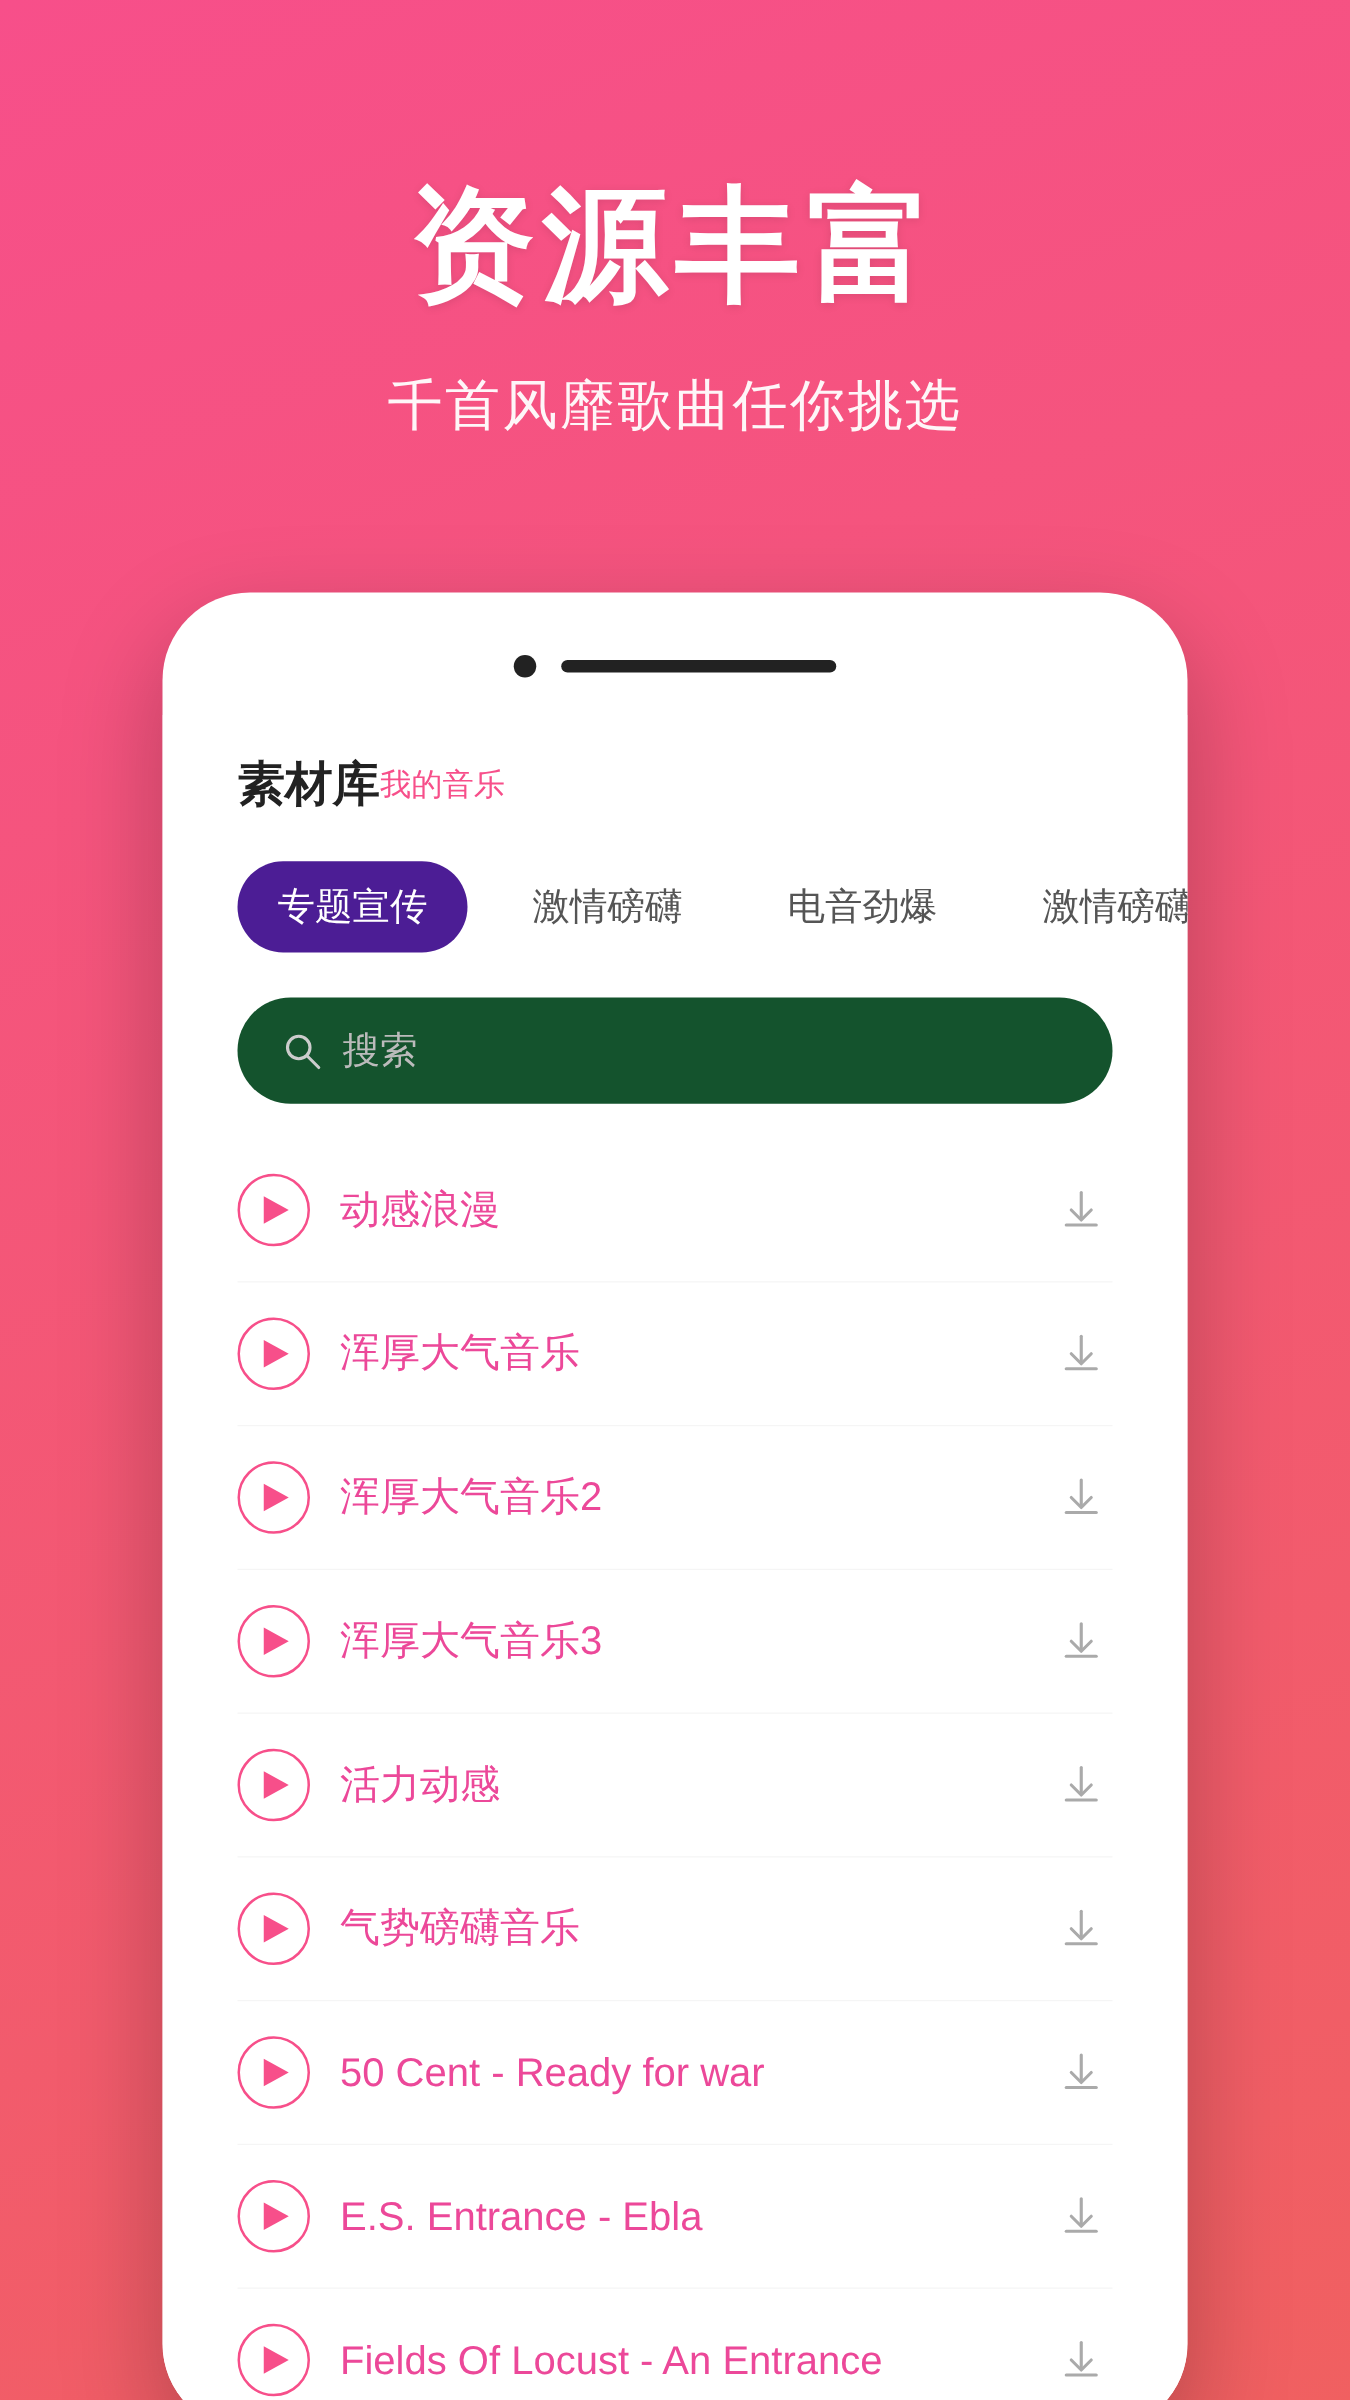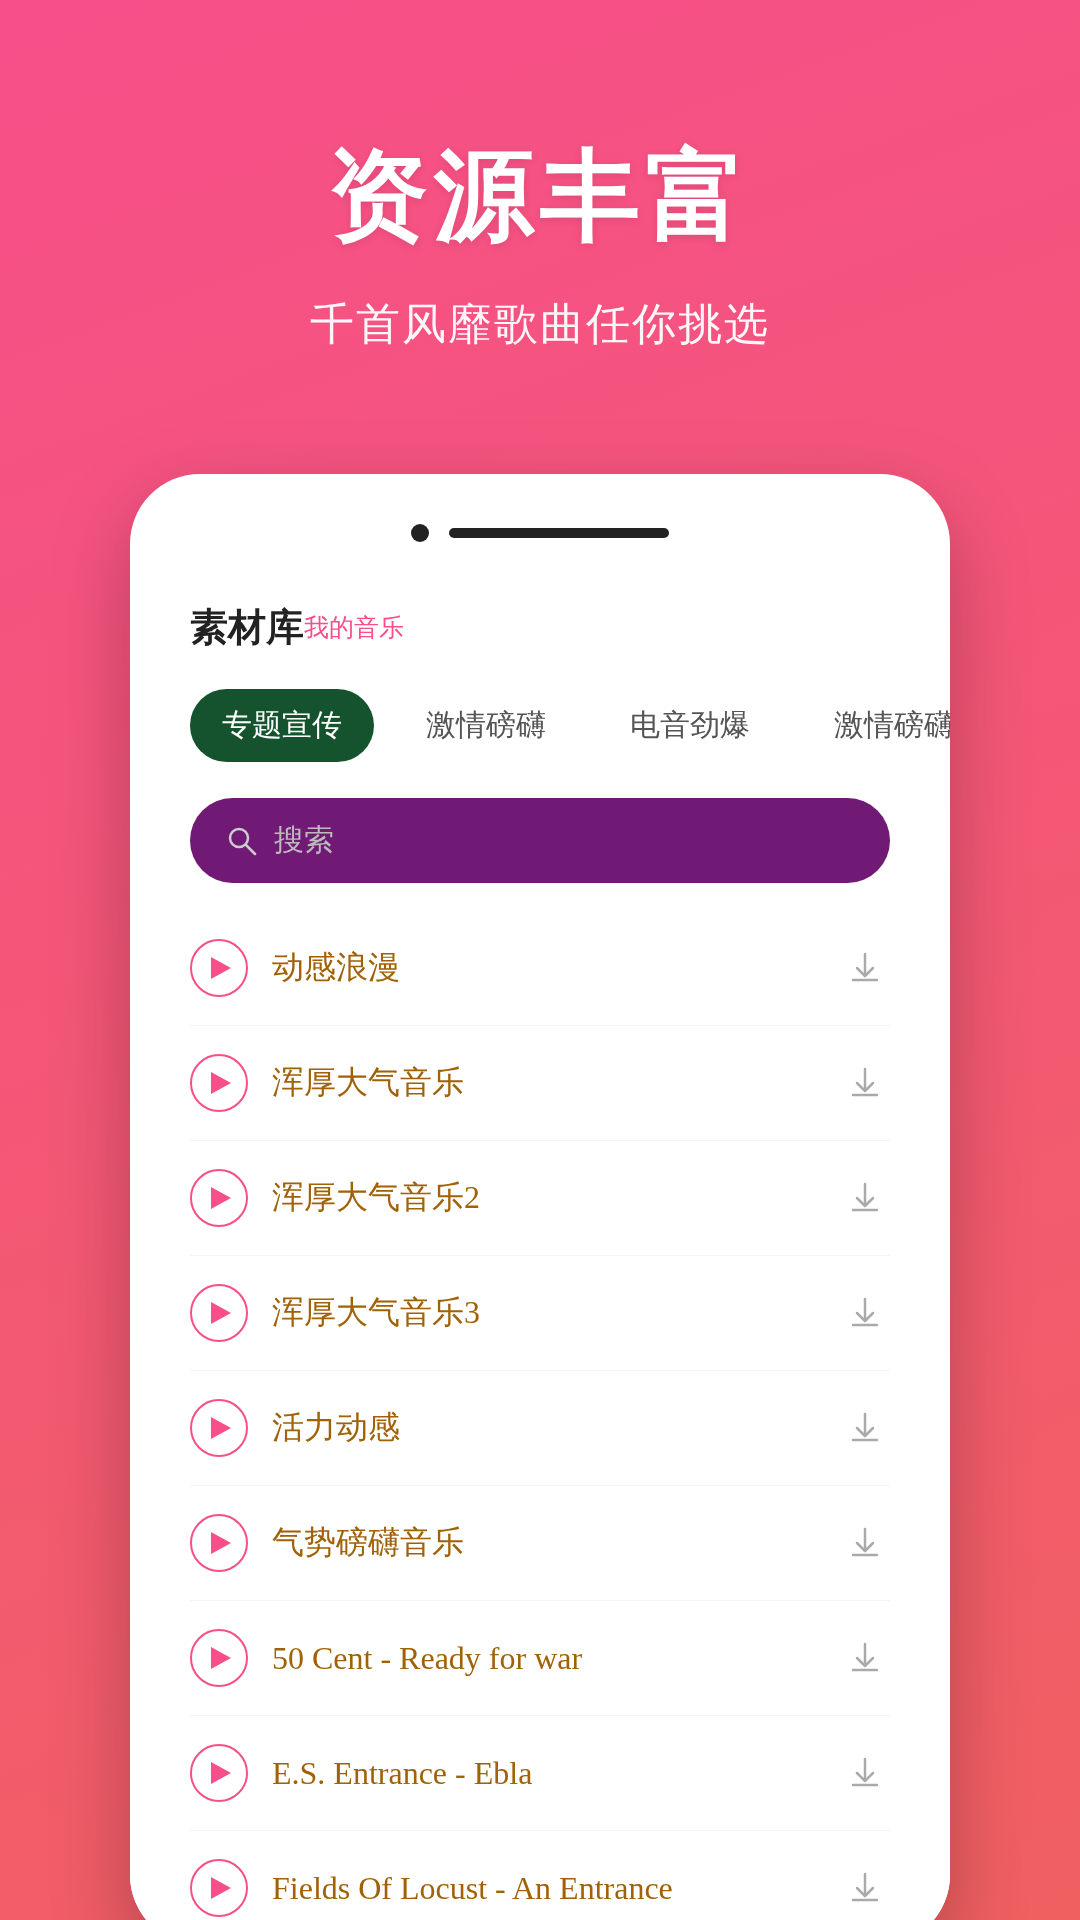--- a/index.html
+++ b/index.html
@@ -112,26 +112,26 @@
       font-size: 30px;
       font-weight: 500;
       cursor: pointer;
       color: #555;
       background: transparent;
       border: none;
       white-space: nowrap;
     }
 
     .tab-item.active {
+      background: #4c1d95;
+      color: white;
+    }
+
+    .search-bar {
       background: #14532d;
-      color: white;
-    }
-
-    .search-bar {
-      background: #701a75;
       border-radius: 50px;
       padding: 22px 36px;
       display: flex;
       align-items: center;
       gap: 16px;
       margin-bottom: 28px;
     }
 
     .search-icon-svg {
       width: 32px;
@@ -184,23 +184,22 @@
       height: 0;
       border-style: solid;
       border-width: 11px 0 11px 20px;
       border-color: transparent transparent transparent #f74f8a;
       margin-left: 4px;
     }
 
     .song-name {
       flex: 1;
       font-size: 32px;
-      color: #a16207;
+      color: #ec4899;
       font-weight: 500;
-      font-family: Liberation Serif, serif;
     }
 
     .download-icon-wrap {
       width: 50px;
       height: 50px;
       display: flex;
       align-items: center;
       justify-content: center;
       flex-shrink: 0;
     }

